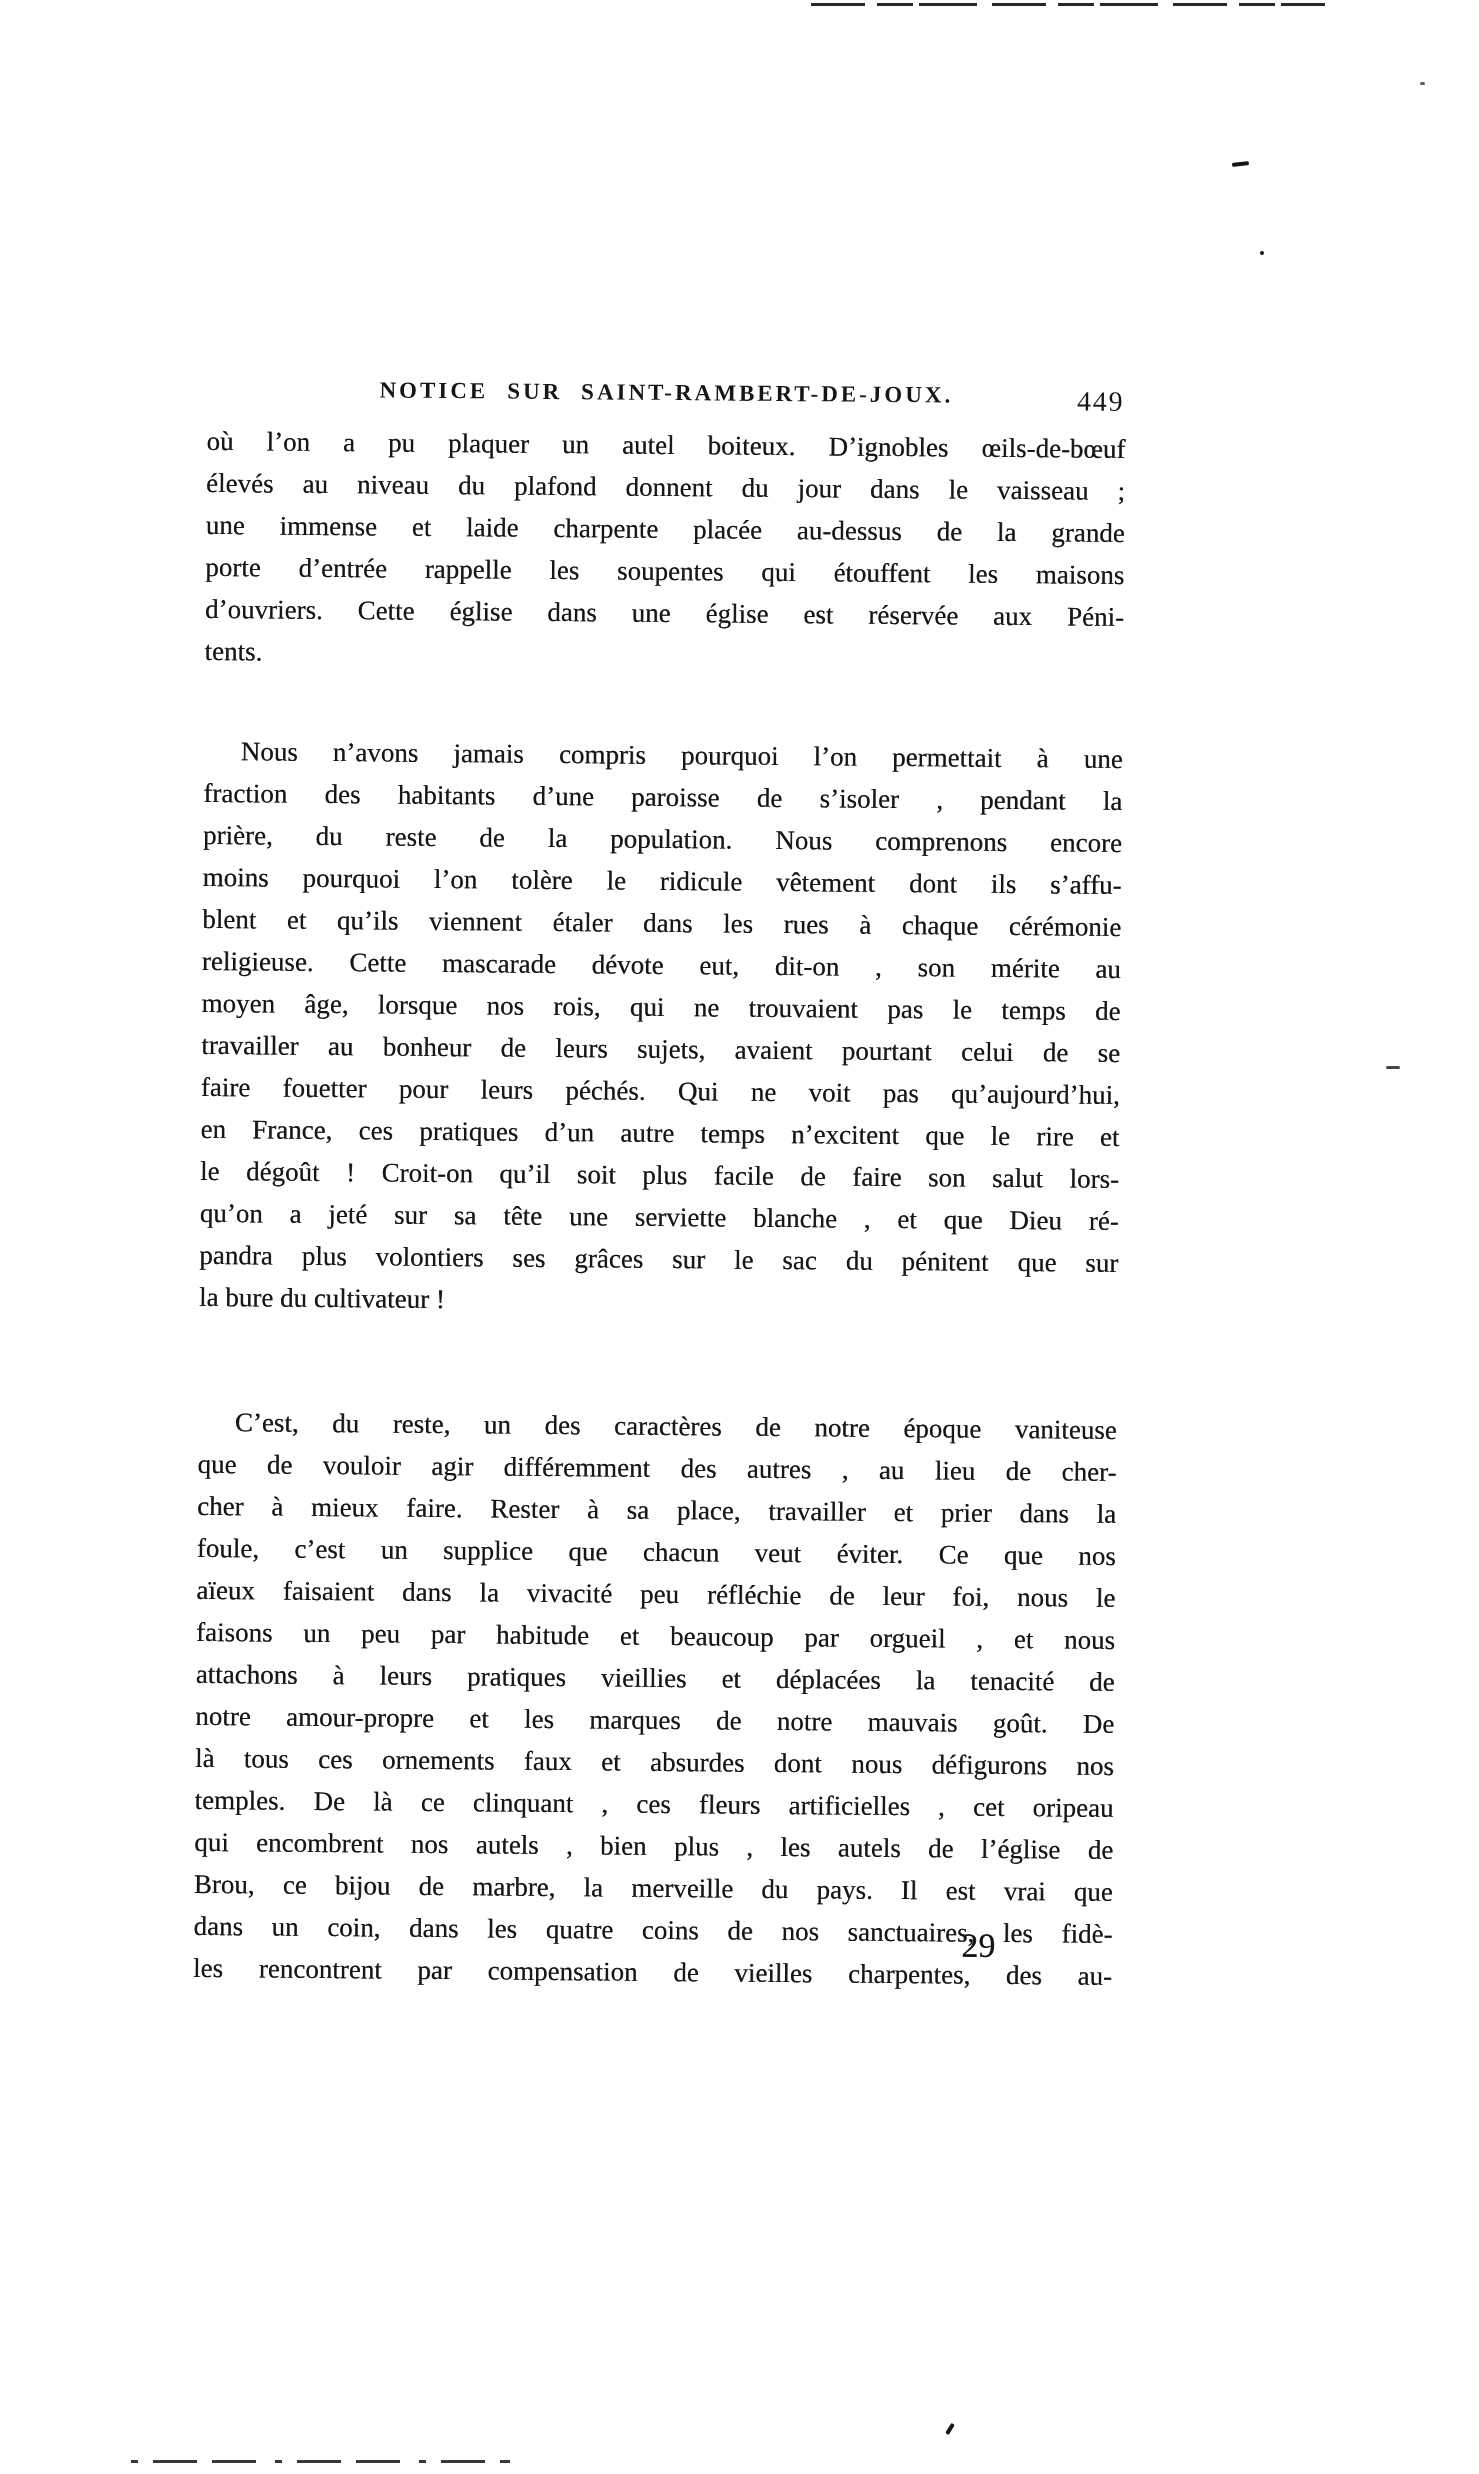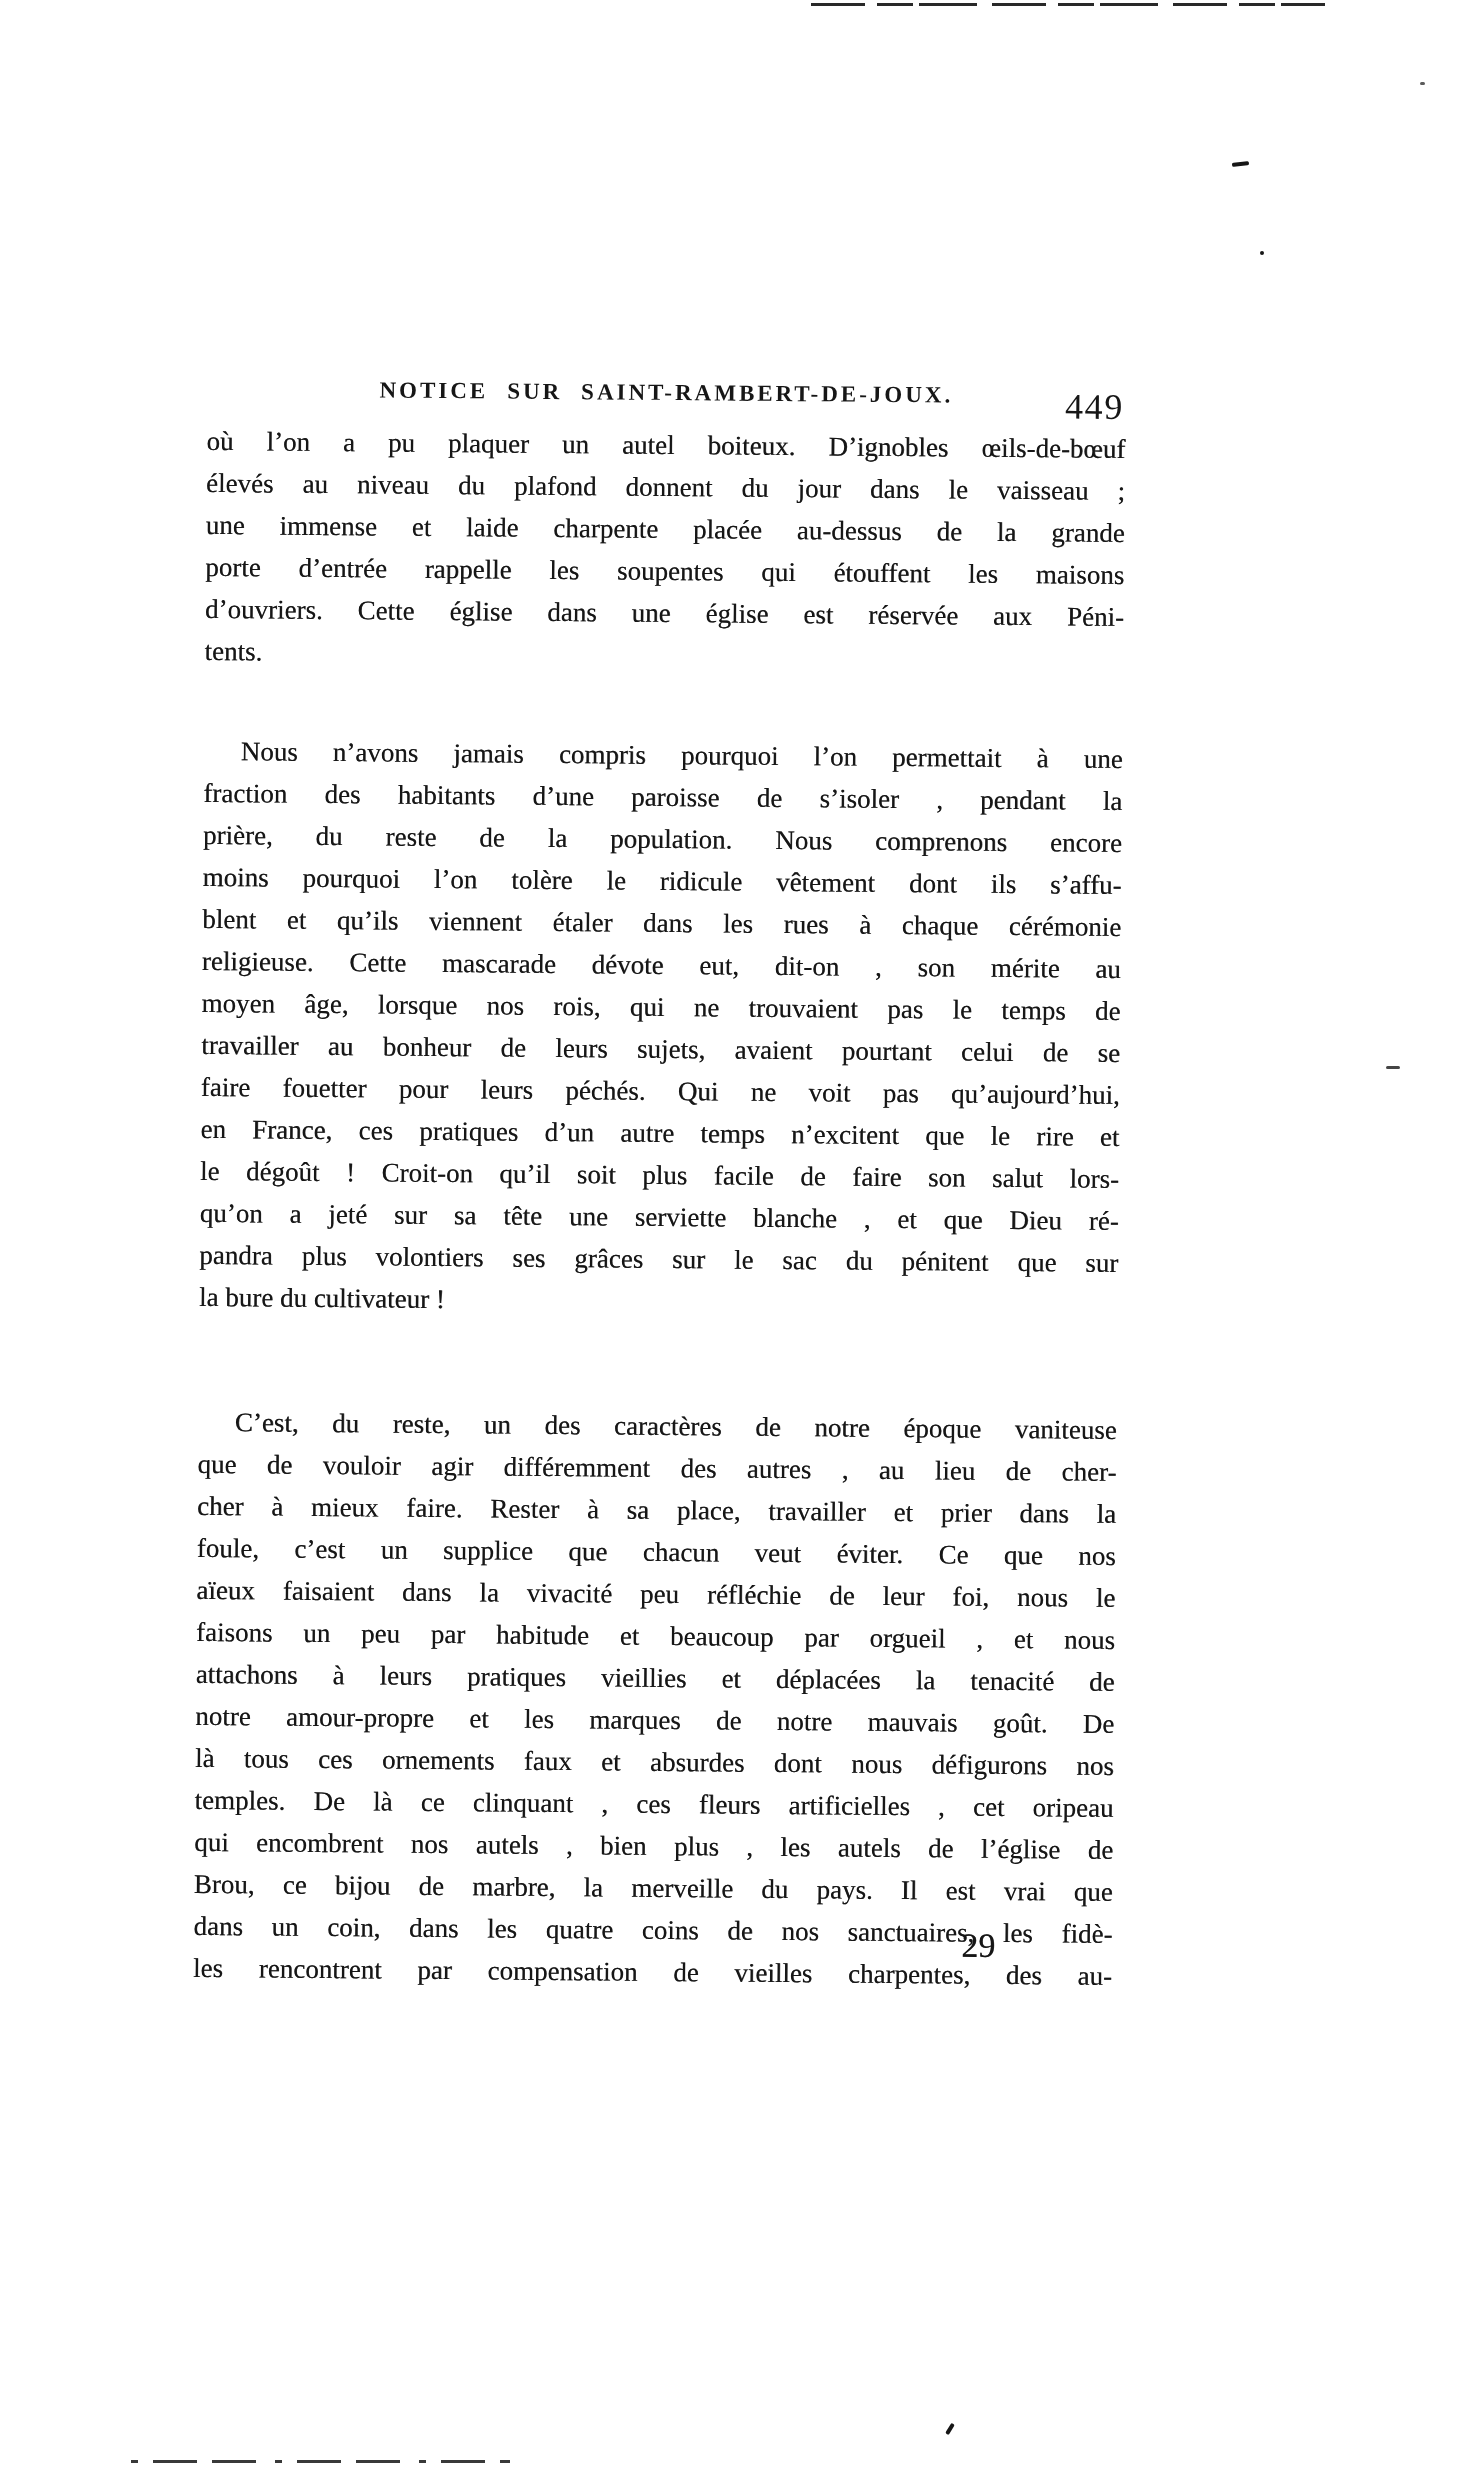--- a/index.html
+++ b/index.html
@@ -42,21 +42,21 @@
   }
   .running-title {
     position: absolute; left: 0; width: 100%;
     text-align: center;
     font-size: 23px; font-weight: bold;
     letter-spacing: 3px; word-spacing: 10.2px;
     color: var(--ink);
   }
   .page-number {
     position: absolute; right: 1.7px; top: 1.7px;
-    font-size: 36px; letter-spacing: 1.7px;
+    font-size: 28px; letter-spacing: 1.7px;
     color: var(--ink);
   }
 
   .text-body {
     position: absolute; top: 420px; left: 207px; width: 919px;
     font-size: 27px; line-height: 42px;
     color: var(--ink);
     text-shadow: 0.3px 0 0 rgba(20,20,20,0.7);
   }
   .paragraph { width: 100%; }

